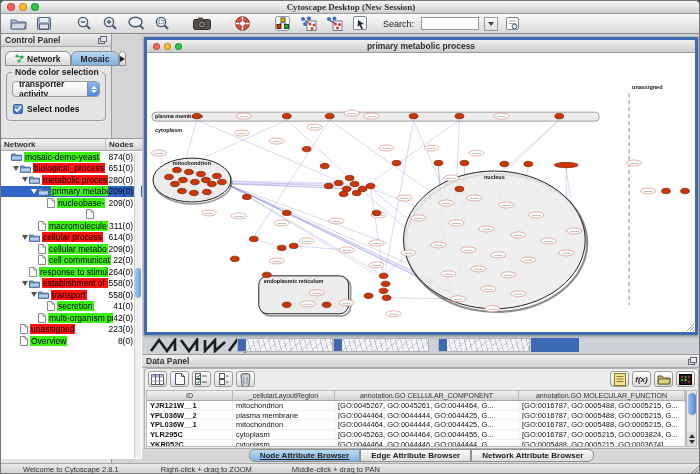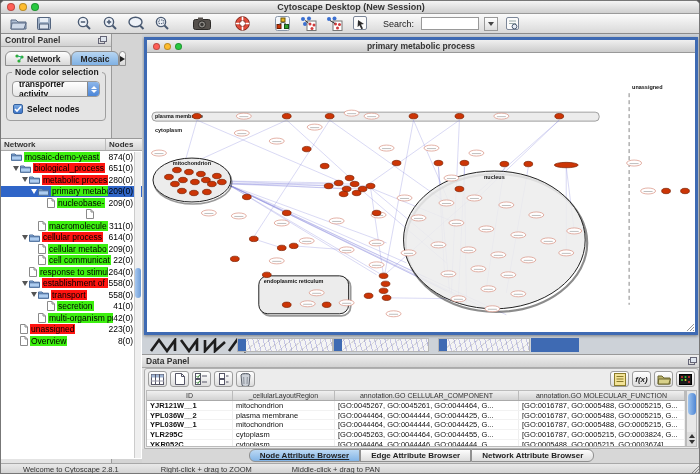--- a/index.html
+++ b/index.html
@@ -2,21 +2,21 @@
 <html><head>
 <meta charset="utf-8">
 <style>
   html,body{margin:0;padding:0;background:#555;font-family:"Liberation Sans",sans-serif;}
   *{box-sizing:border-box;}
   .app{position:relative;width:700px;height:474px;background:#d4d4d4;overflow:hidden;
        border:1px solid #777;border-radius:5px 5px 0 0;}
   
   .titlebar{position:absolute;left:0;top:0;width:700px;height:13px;
     background:linear-gradient(#f5f5f5,#cfcfcf);border-bottom:1px solid #9a9a9a;
-    display:flex;align-items:center;}
+    display:flex;align-items:center;font-family:Liberation Serif, serif;}
   .lights{position:absolute;left:6px;top:2px;display:flex;gap:4px;}
   .light{width:8px;height:8px;border-radius:50%;border:1px solid rgba(0,0,0,.25);}
   .title-text{width:100%;text-align:center;font-size:9px;font-weight:bold;color:#333;}
   
   .toolbar{position:absolute;left:0;top:13px;width:700px;height:20px;
     background:linear-gradient(#fbfbfb,#d9d9d9);border-bottom:1px solid #8b8b8b;
     display:flex;align-items:center;padding:0 6px;gap:4px;}
   .tbtn{width:22px;height:17px;display:flex;align-items:center;justify-content:center;flex:0 0 auto;}
   .tsep{width:10px;height:1px;flex:0 0 auto;}
   .search-label{font-size:9px;color:#222;margin-left:8px;}

